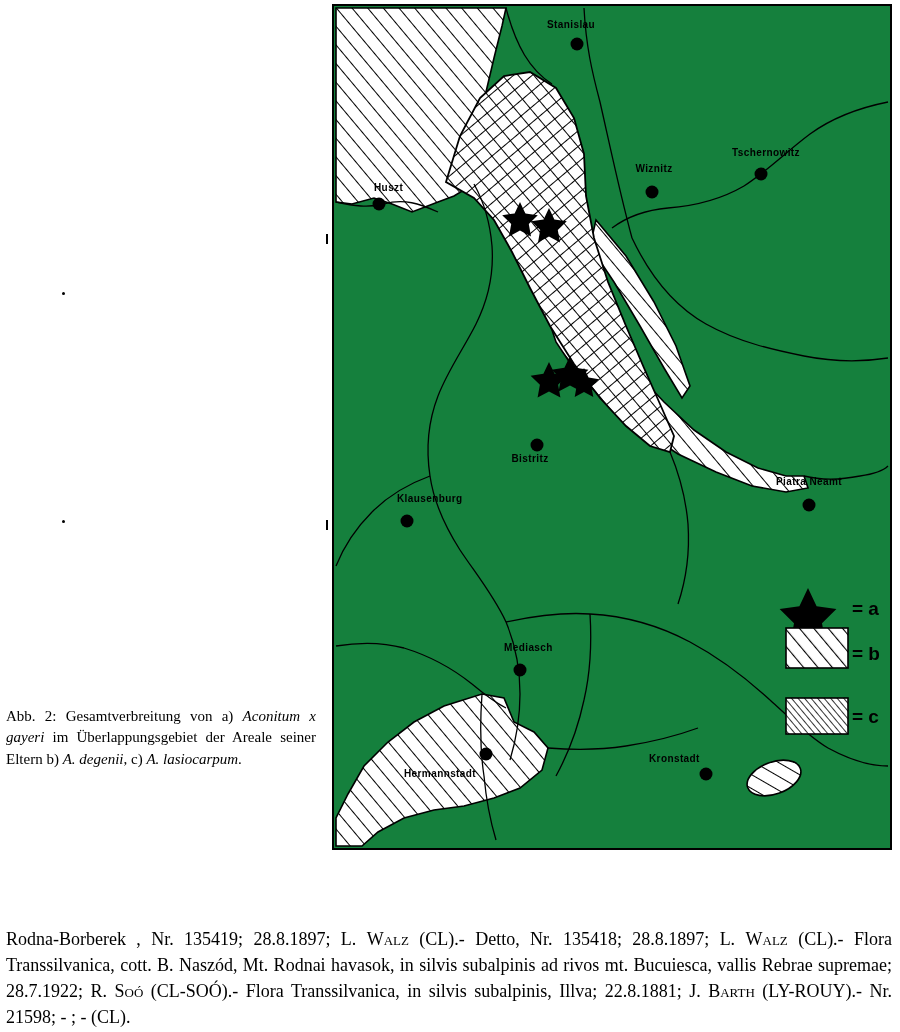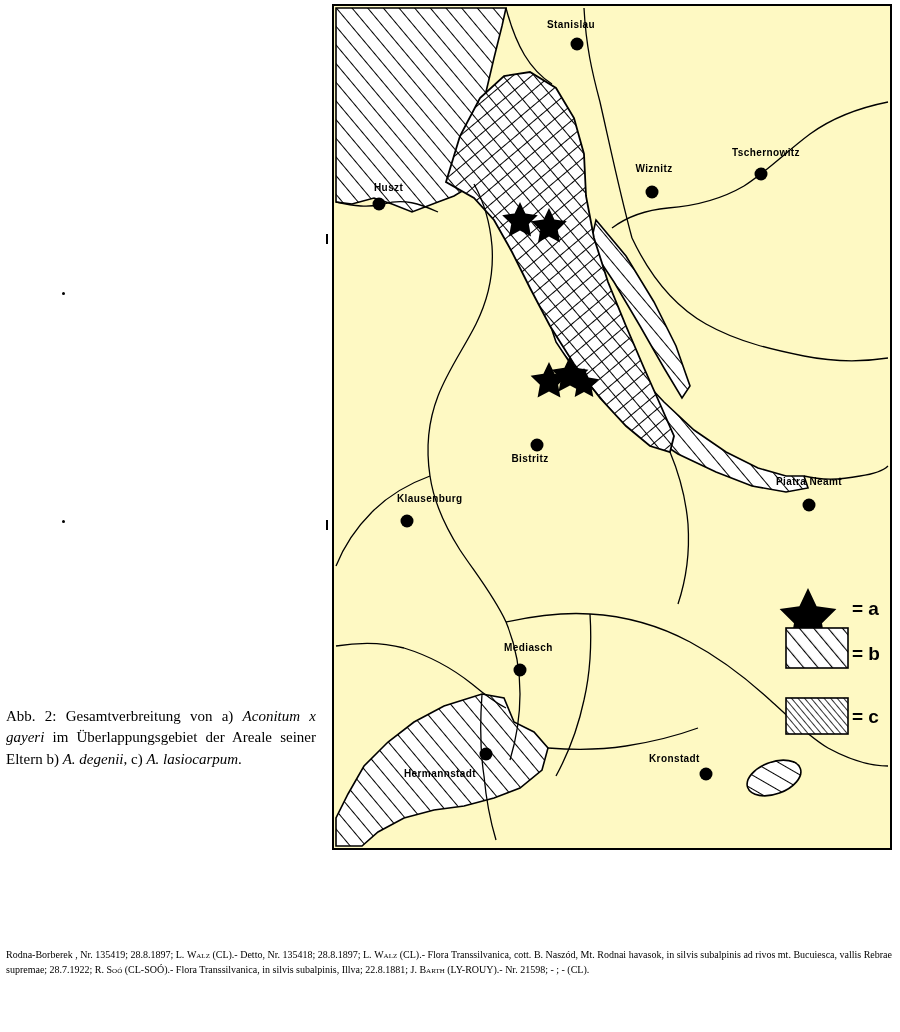--- a/index.html
+++ b/index.html
@@ -25,21 +25,21 @@
     height: 846px;
   }
   #map-frame {
     position: absolute;
     left: 0;
     top: 0;
     width: 100%;
     height: 100%;
     border: 2px solid #000;
     box-sizing: border-box;
-    background: #fef9c3;
+    background: #15803d;
   }
   #map-svg {
     position: absolute;
     left: 0; top: 0;
     width: 100%;
     height: 100%;
     display: block;
   }
 
   
@@ -53,24 +53,23 @@
     text-align: justify;
   }
   #caption .it { font-style: italic; }
 
   
   #bodytext {
     position: absolute;
     left: 6px;
     top: 926px;
     width: 886px;
-    font-size: 10px;
+    font-size: 18px;
     line-height: 1.45;
     text-align: justify;
-    margin-top: 22px;
   }
   #bodytext .sc {
     font-variant: small-caps;
   }
   .dot-left {
     position: absolute;
     width: 3px; height: 3px;
     background: #000;
     border-radius: 50%;
   }

